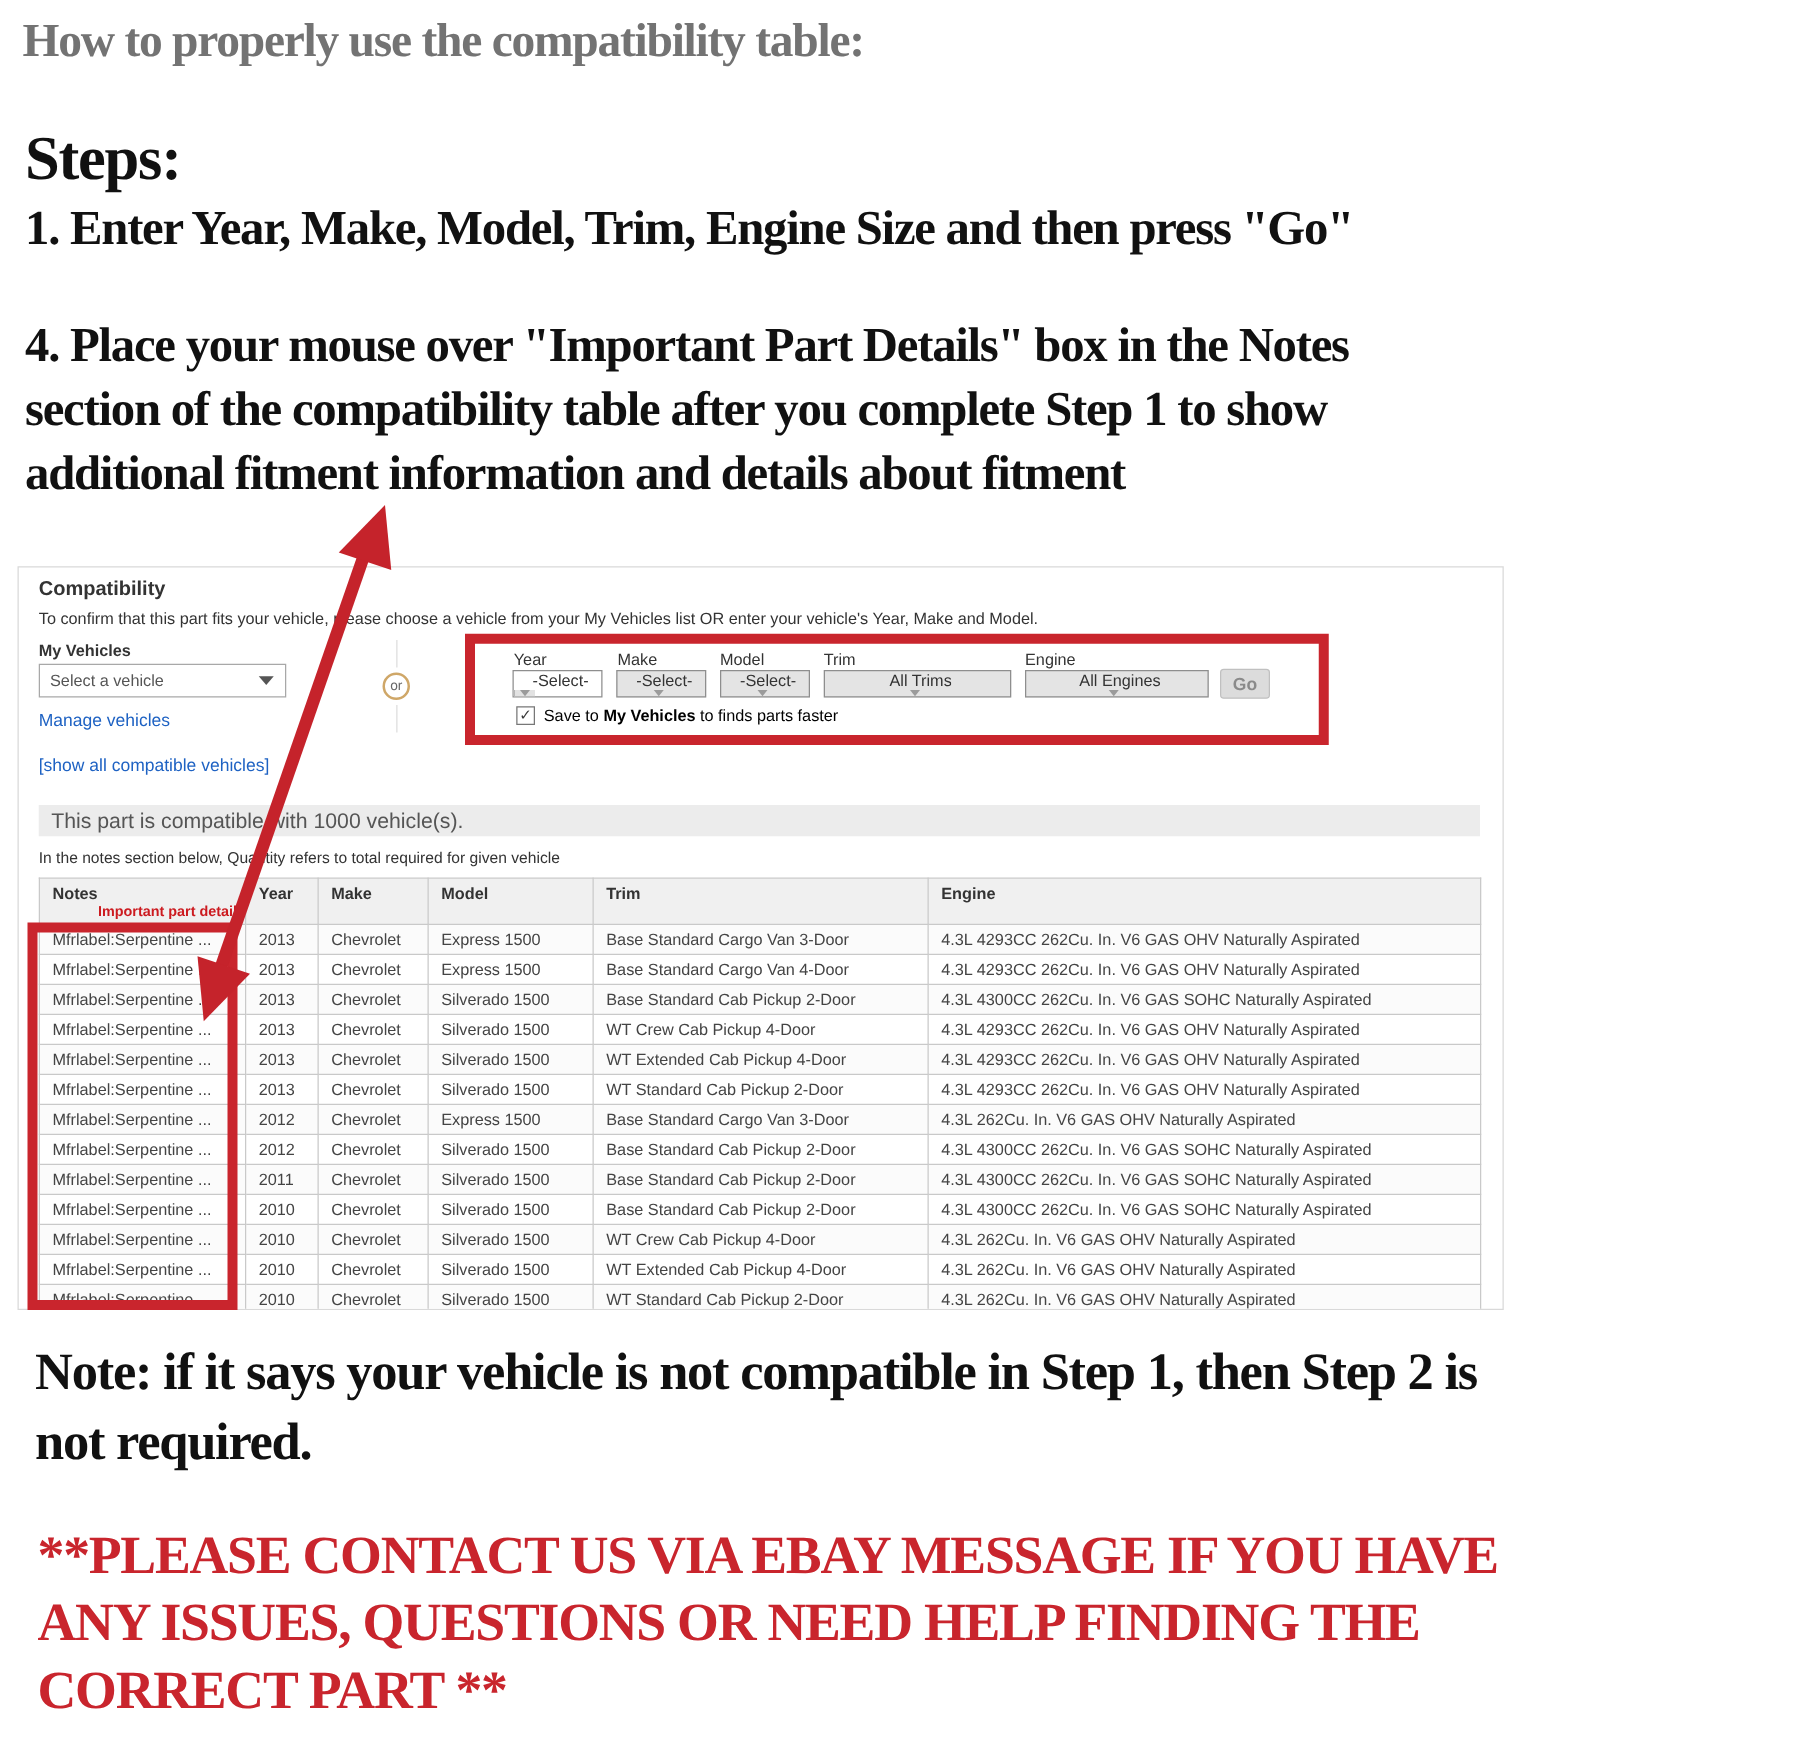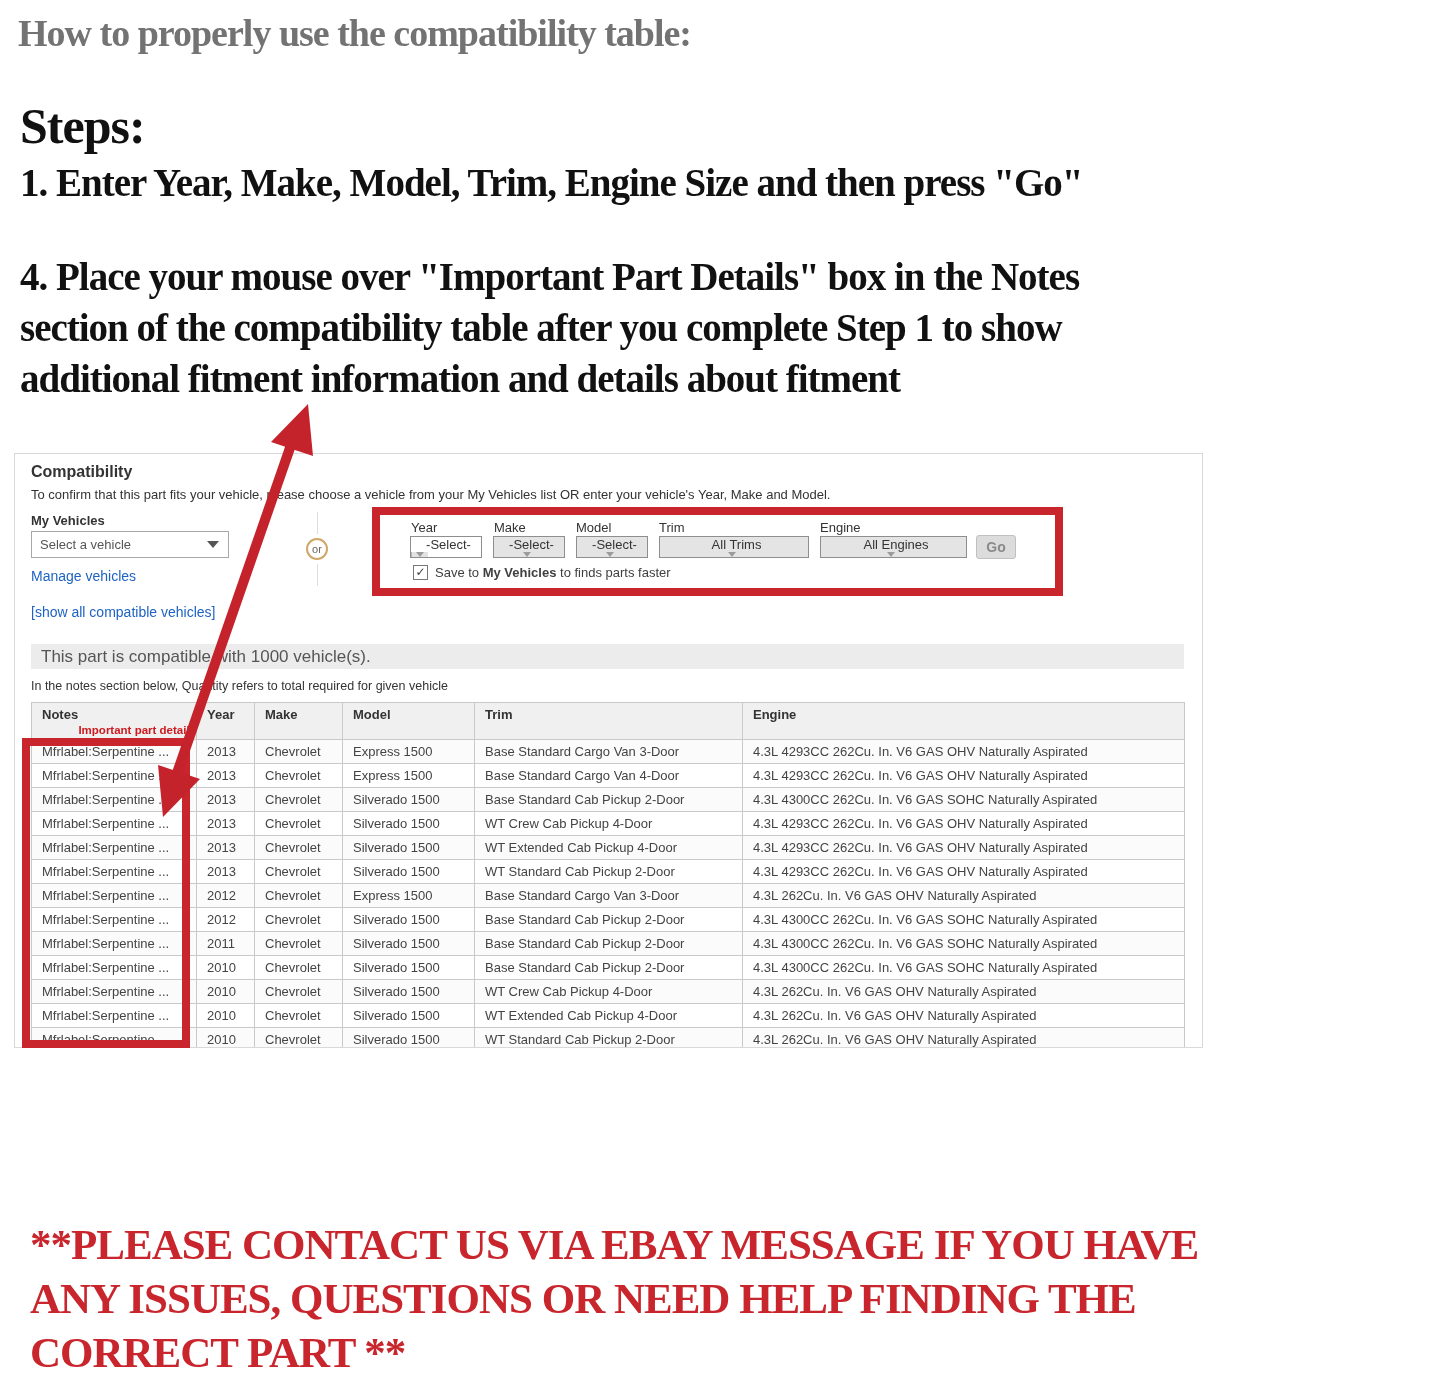--- a/index.html
+++ b/index.html
@@ -44,21 +44,21 @@
   .sel-split{background:#fff;}
   .sel-split .chev-box{width:16px;align-self:stretch;border-left:1px solid #b5b5b5;background:#e2e2e2;
                        display:flex;align-items:center;justify-content:center;}
   .sel-split .chev{margin-right:0;}
   .go-btn{position:absolute;left:961px;top:81px;width:40px;height:24px;background:#dcdcdc;
           border:1px solid #c0c0c0;border-radius:3px;color:#8a8a8a;font-size:14px;font-weight:bold;
           text-align:center;line-height:22px;box-sizing:border-box;cursor:pointer;}
   .save-row{position:absolute;left:398px;top:111px;display:flex;align-items:center;}
   .checkbox{width:15px;height:15px;border:1px solid #777;background:#fff;box-sizing:border-box;
             font-size:12px;line-height:13px;text-align:center;color:#3a3a3a;cursor:pointer;}
-  .save-label{font-size:13px;color:#404040;margin-left:7px;white-space:nowrap;}
+  .save-label{font-size:13px;color:#000000;margin-left:7px;white-space:nowrap;}
   .banner{position:absolute;left:16px;top:190px;width:1153px;height:25px;background:#ececec;
           font-size:17px;color:#555;line-height:25px;padding-left:10px;box-sizing:border-box;}
   .hint{position:absolute;left:16px;top:225px;font-size:12.5px;color:#333;}
 
   table.compat{position:absolute;left:16px;top:248px;width:1153px;border-collapse:collapse;
                table-layout:fixed;font-size:13px;color:#444;}
   table.compat th{background:#f0f0f0;text-align:left;padding:4px 0 3px 10px;border:1px solid #c9c9c9;
                   font-size:13px;color:#333;vertical-align:top;height:34px;box-sizing:border-box;}
   table.compat th .notes-sub{font-size:11.5px;font-weight:bold;color:#cc1b20;margin-top:2px;text-align:right;}
   table.compat td{height:24px;padding:0 0 0 10px;border:1px solid #c9c9c9;white-space:nowrap;
@@ -272,19 +272,23 @@
 
   <div class="hl-box box1"></div>
   <div class="hl-box box2"></div>
 
   <svg class="arrow" width="1445" height="1393" viewBox="0 0 1445 1393">
     <line x1="177" y1="773" x2="291" y2="445" stroke="#c5232b" stroke-width="10"></line>
     <polygon points="308,404 313,456 271,442" fill="#c5232b"></polygon>
     <polygon points="163,817 200,779 158,765" fill="#c5232b"></polygon>
   </svg>
 
+  <div class="note-block serif">
+    <div>Note: if it says your vehicle is not compatible in Step 1, then Step 2 is</div>
+    <div>not required.</div>
+  </div>
   <div class="contact-block serif">
     <div>**PLEASE CONTACT US VIA EBAY MESSAGE IF YOU HAVE</div>
     <div>ANY ISSUES, QUESTIONS OR NEED HELP FINDING THE</div>
     <div>CORRECT PART **</div>
   </div>
 
 </div>
 
 </body></html>

